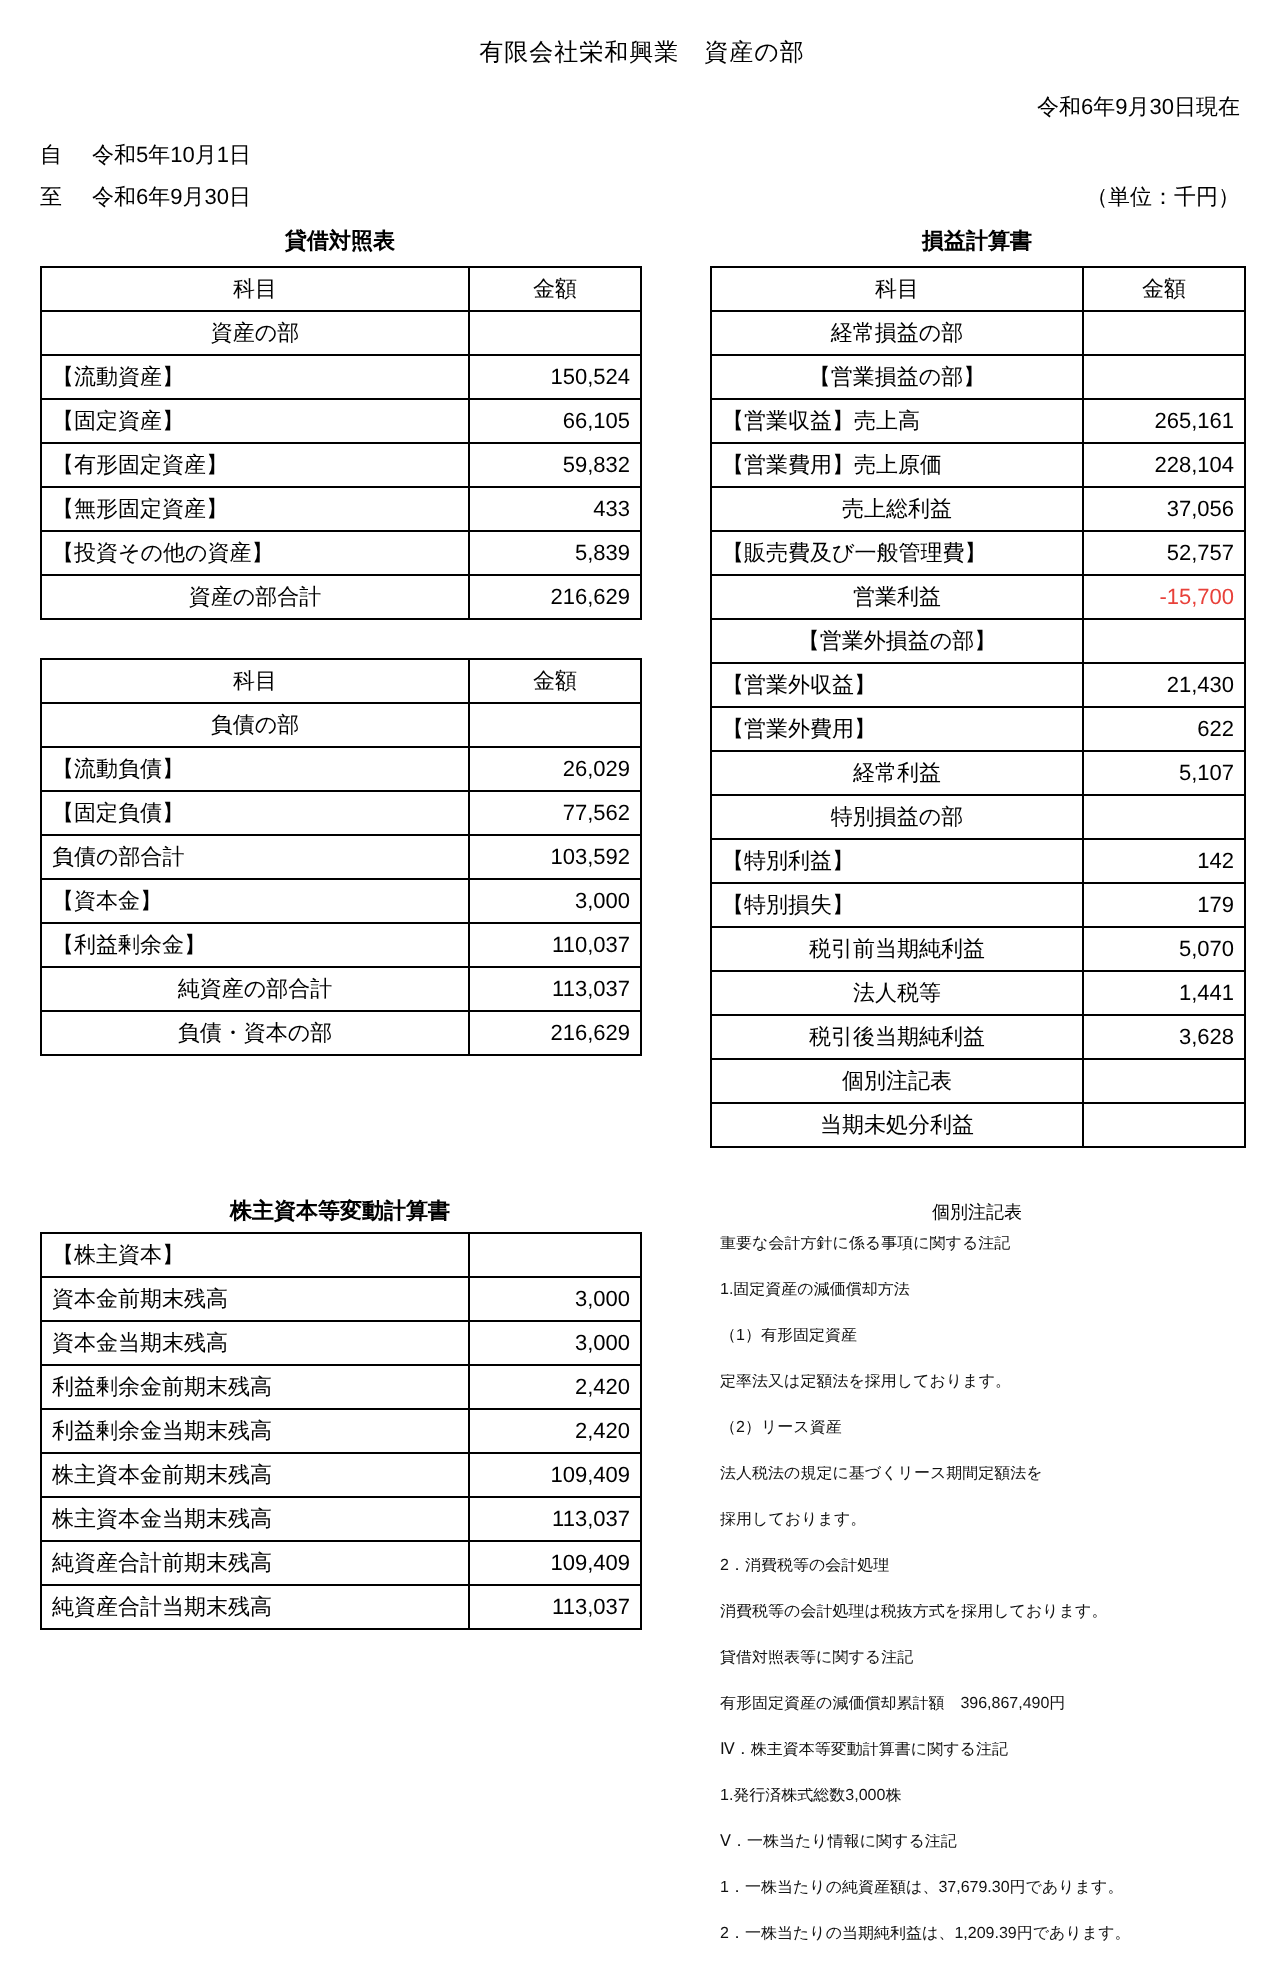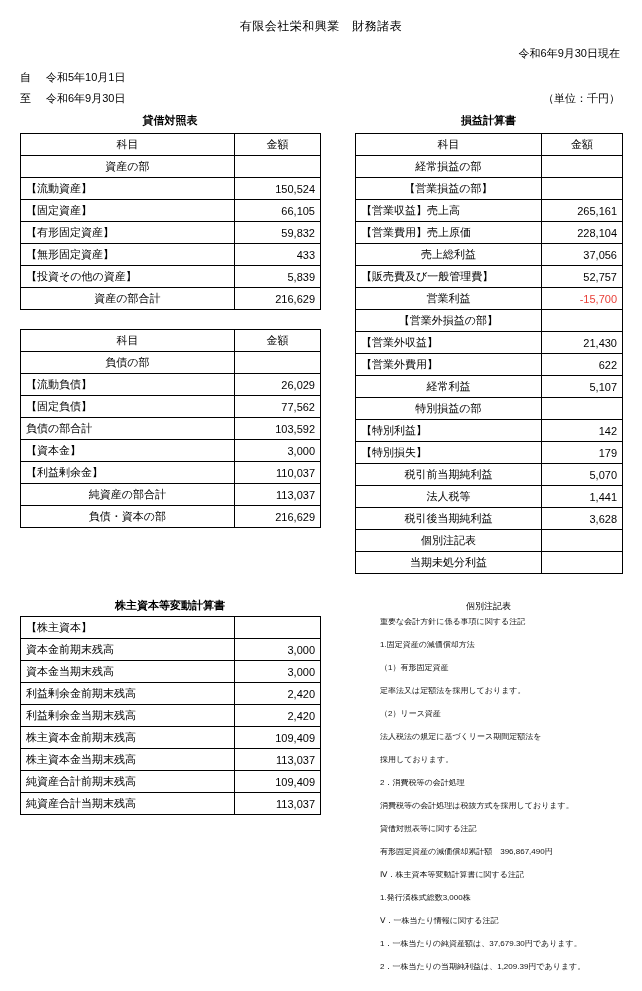--- a/index.html
+++ b/index.html
@@ -103,38 +103,38 @@
   #soce col.v { width: 86px; }
 
   #title-bs { top: 113px; left: 20px; width: 300px; }
   #title-pl { top: 113px; left: 355px; width: 267px; }
   #title-soce { top: 598px; left: 20px; width: 300px; }
   #title-notes { top: 600px; left: 355px; width: 267px; font-weight: normal; font-size: 9px; text-align: center; }
 
   .notes {
     position: absolute;
     top: 618px;
-    left: 380px;
+    left: 360px;
     width: 262px;
     font-size: 8px;
     line-height: 1.05;
     color: #111111;
   }
   .notes .nl {
     height: 23px;
     white-space: nowrap;
     overflow: hidden;
   }
 </style>
 </head>
 <body>
 
 <div class="page">
 
-  <div class="doc-title">有限会社栄和興業　財務諸表</div>
+  <div class="doc-title">有限会社栄和興業　資産の部</div>
   <div class="as-of">令和6年9月30日現在</div>
 
   <div class="period-from">
     <span class="period-label">自</span><span>令和5年10月1日</span>
   </div>
   <div class="period-to">
     <span class="period-label">至</span><span>令和6年9月30日</span>
   </div>
   <div class="unit-note">（単位：千円）</div>
 

